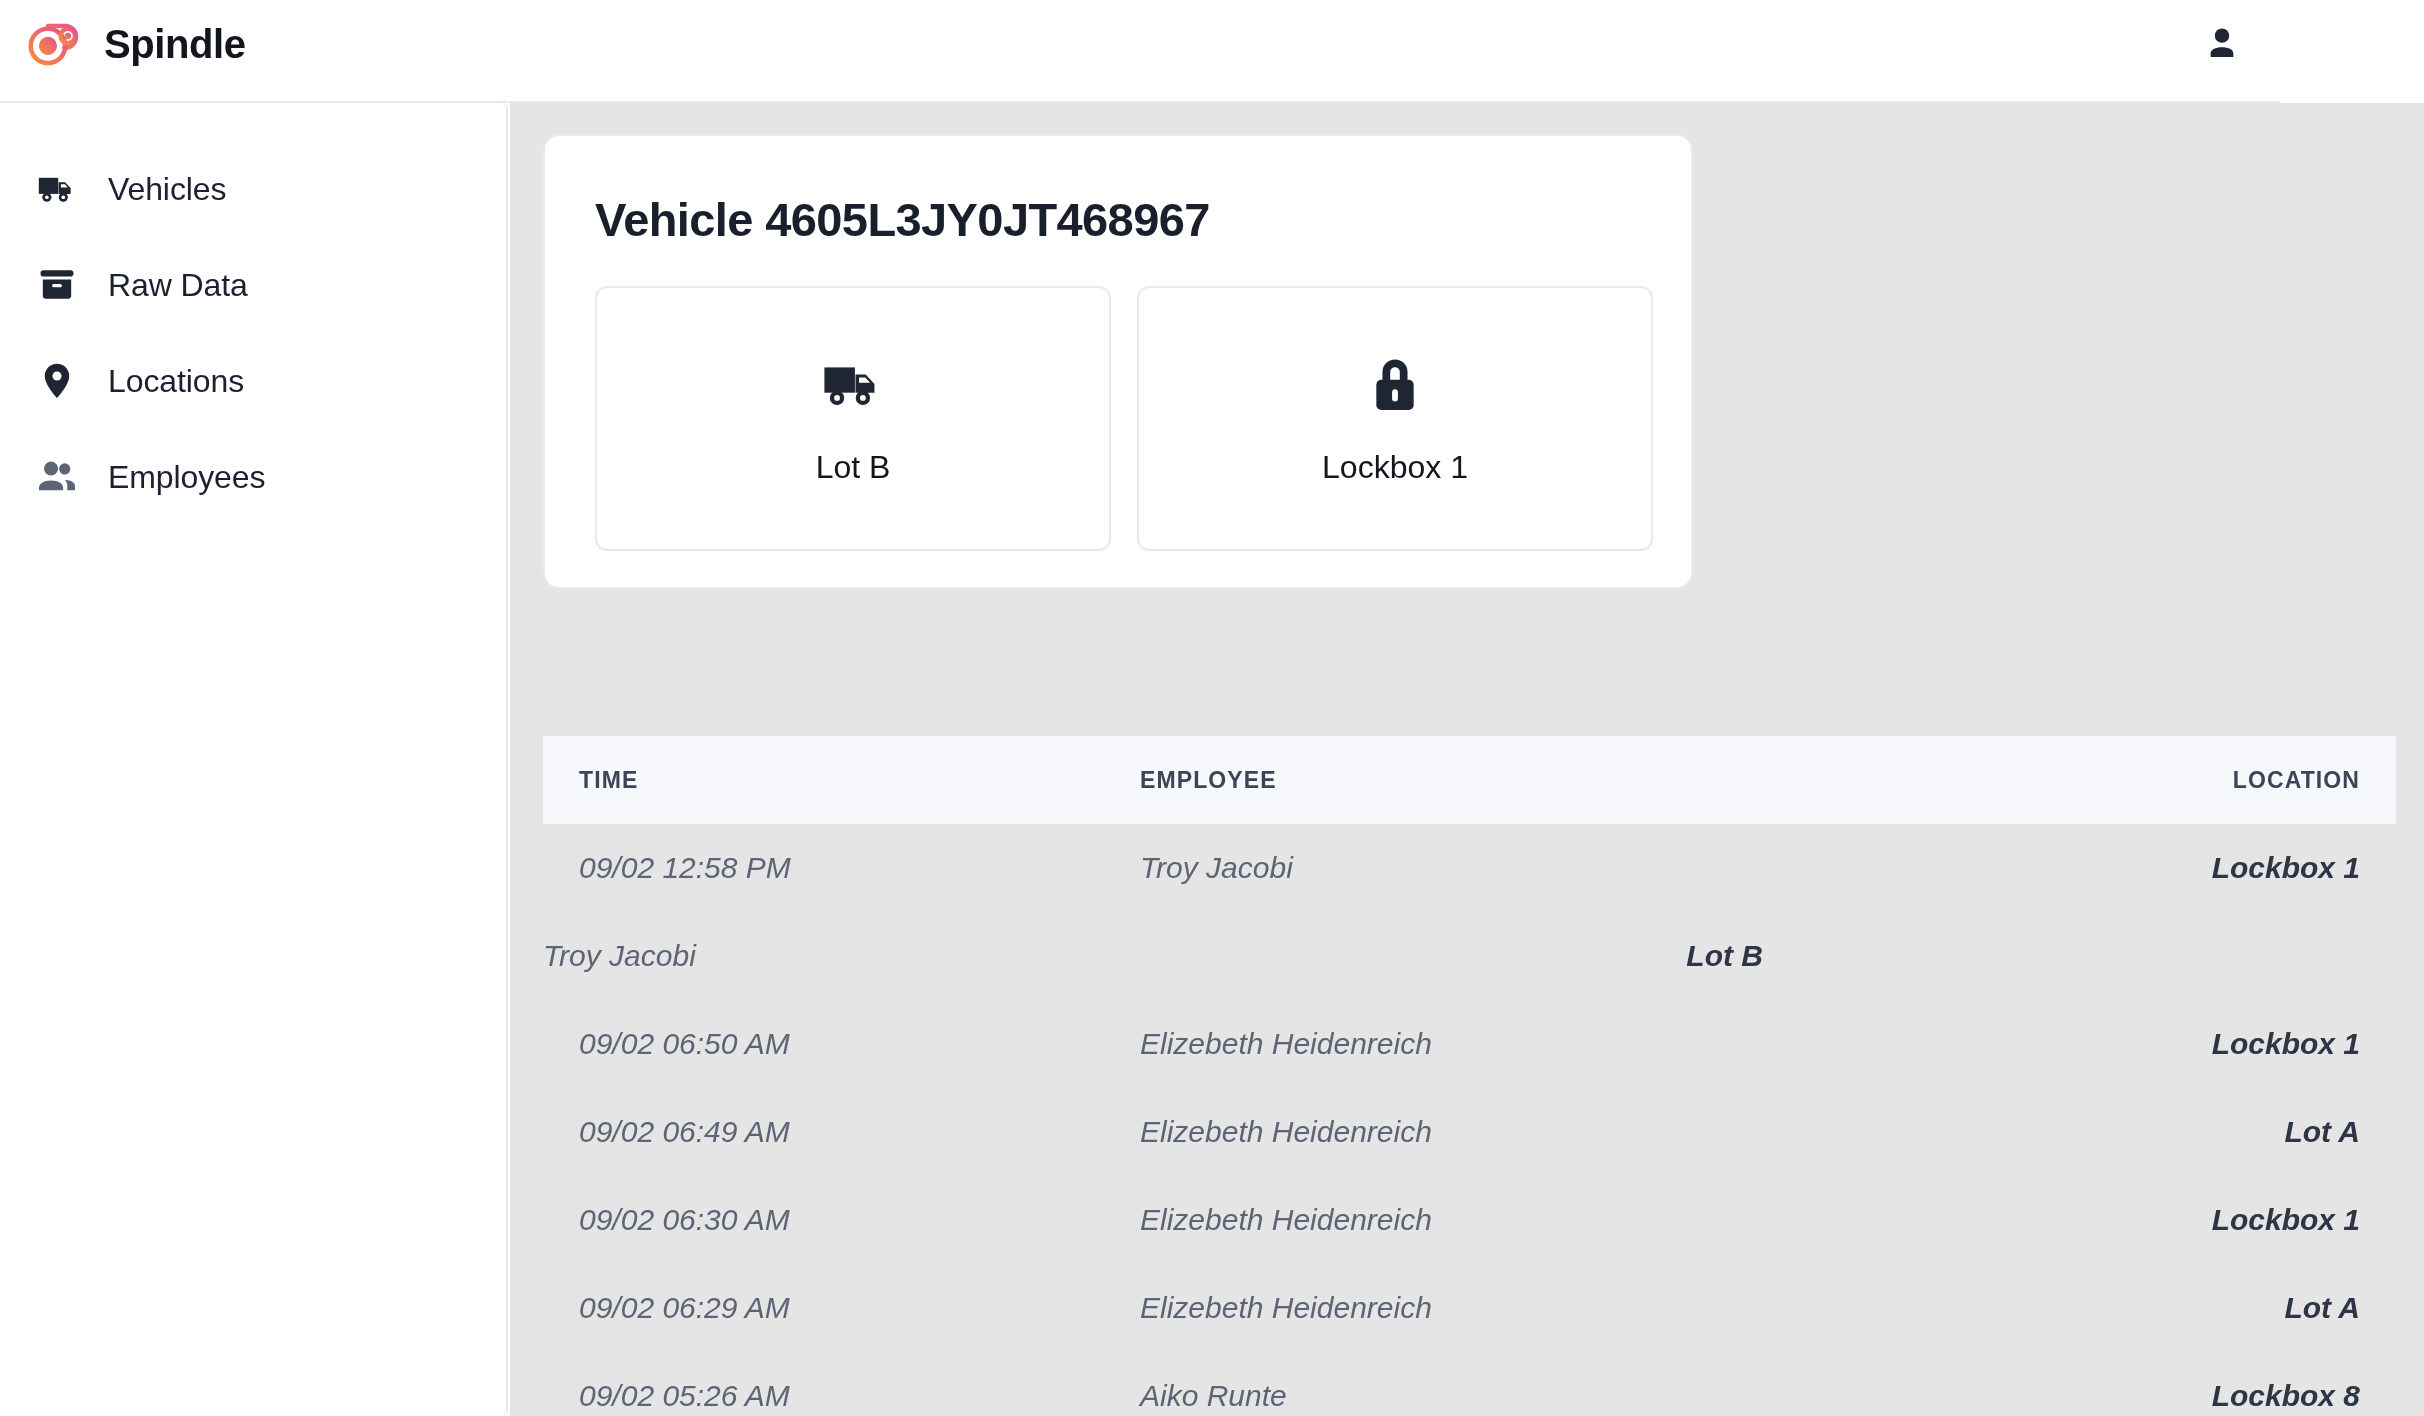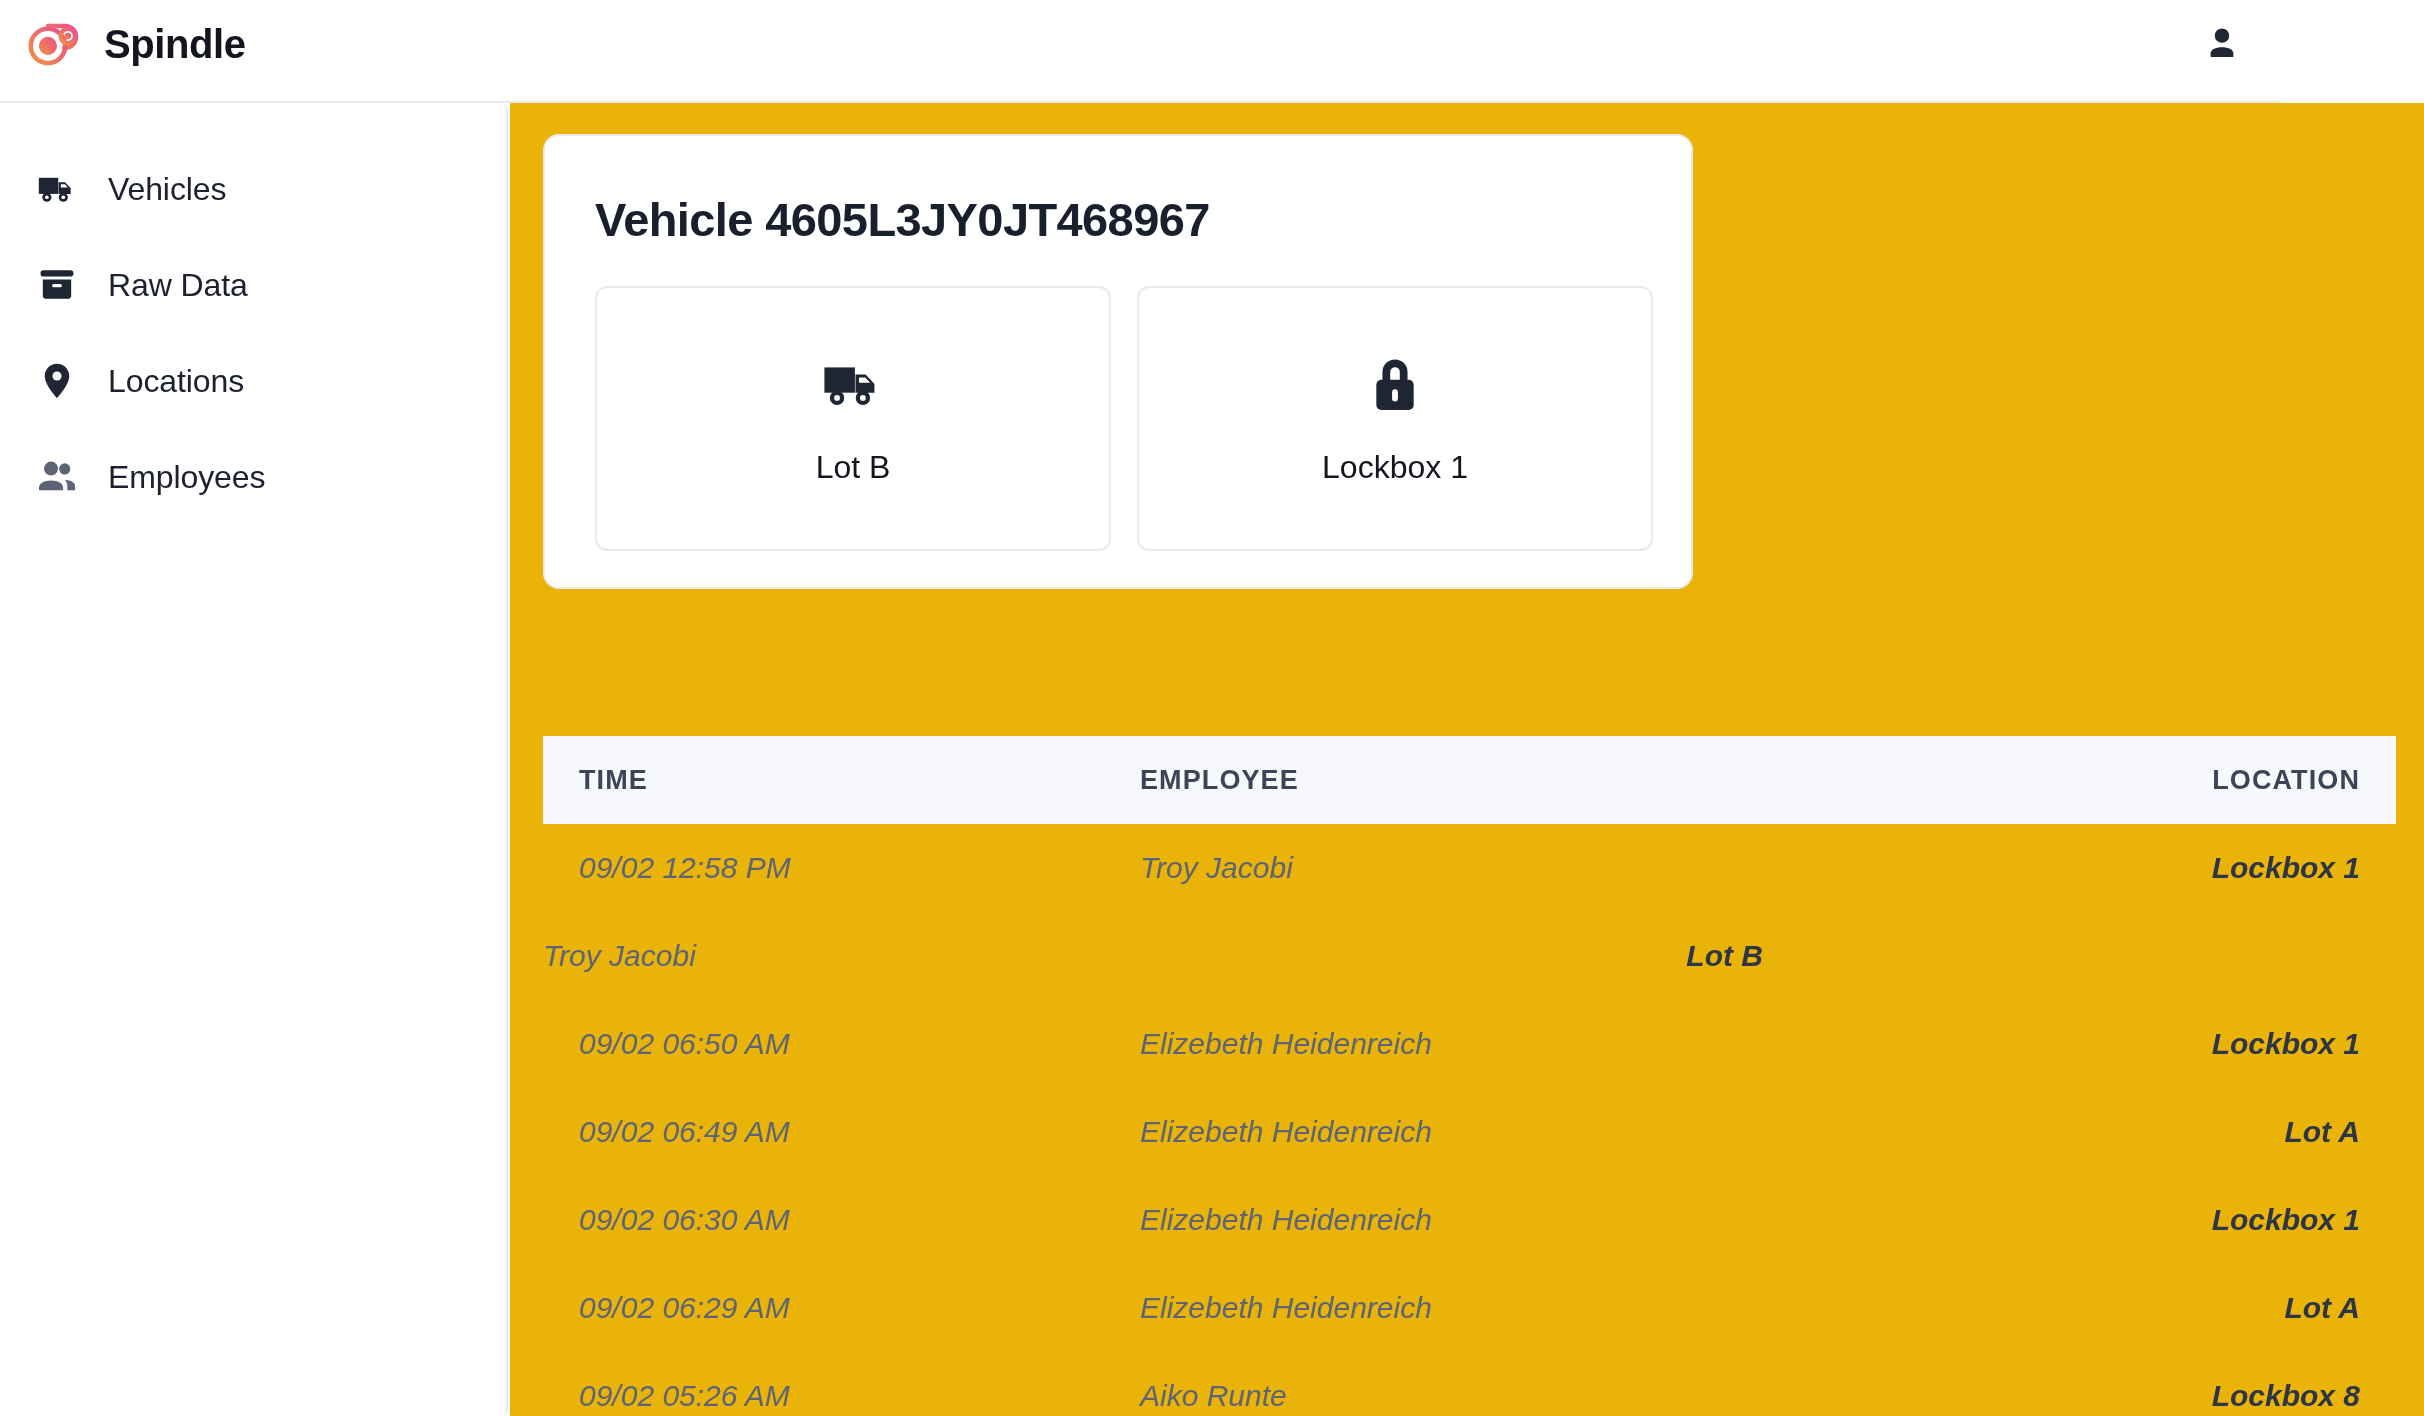--- a/index.html
+++ b/index.html
@@ -65,21 +65,21 @@
     font-weight: 400;
     letter-spacing: -0.1px;
   }
 
   
   .main {
     position: absolute;
     top: 103px; left: 510px;
     width: 1914px;
     height: 1313px;
-    background: #eab308;
+    background: #e5e5e5;
   }
 
   .vehicle-card {
     position: absolute;
     top: 31px; left: 33px;
     width: 1150px;
     height: 455px;
     background: #ffffff;
     border: 2px solid #e8eaf0;
     border-radius: 16px;
@@ -126,21 +126,21 @@
     top: 633px; left: 33px;
     width: 1853px;
   }
   .thead {
     height: 88px;
     background: #f7f8fb;
     display: flex;
     align-items: center;
   }
   .th {
-    font-size: 27px;
+    font-size: 23px;
     font-weight: 700;
     color: #3c4558;
     letter-spacing: 1.1px;
   }
   .tr {
     height: 88px;
     display: flex;
     align-items: center;
   }
   .td {

